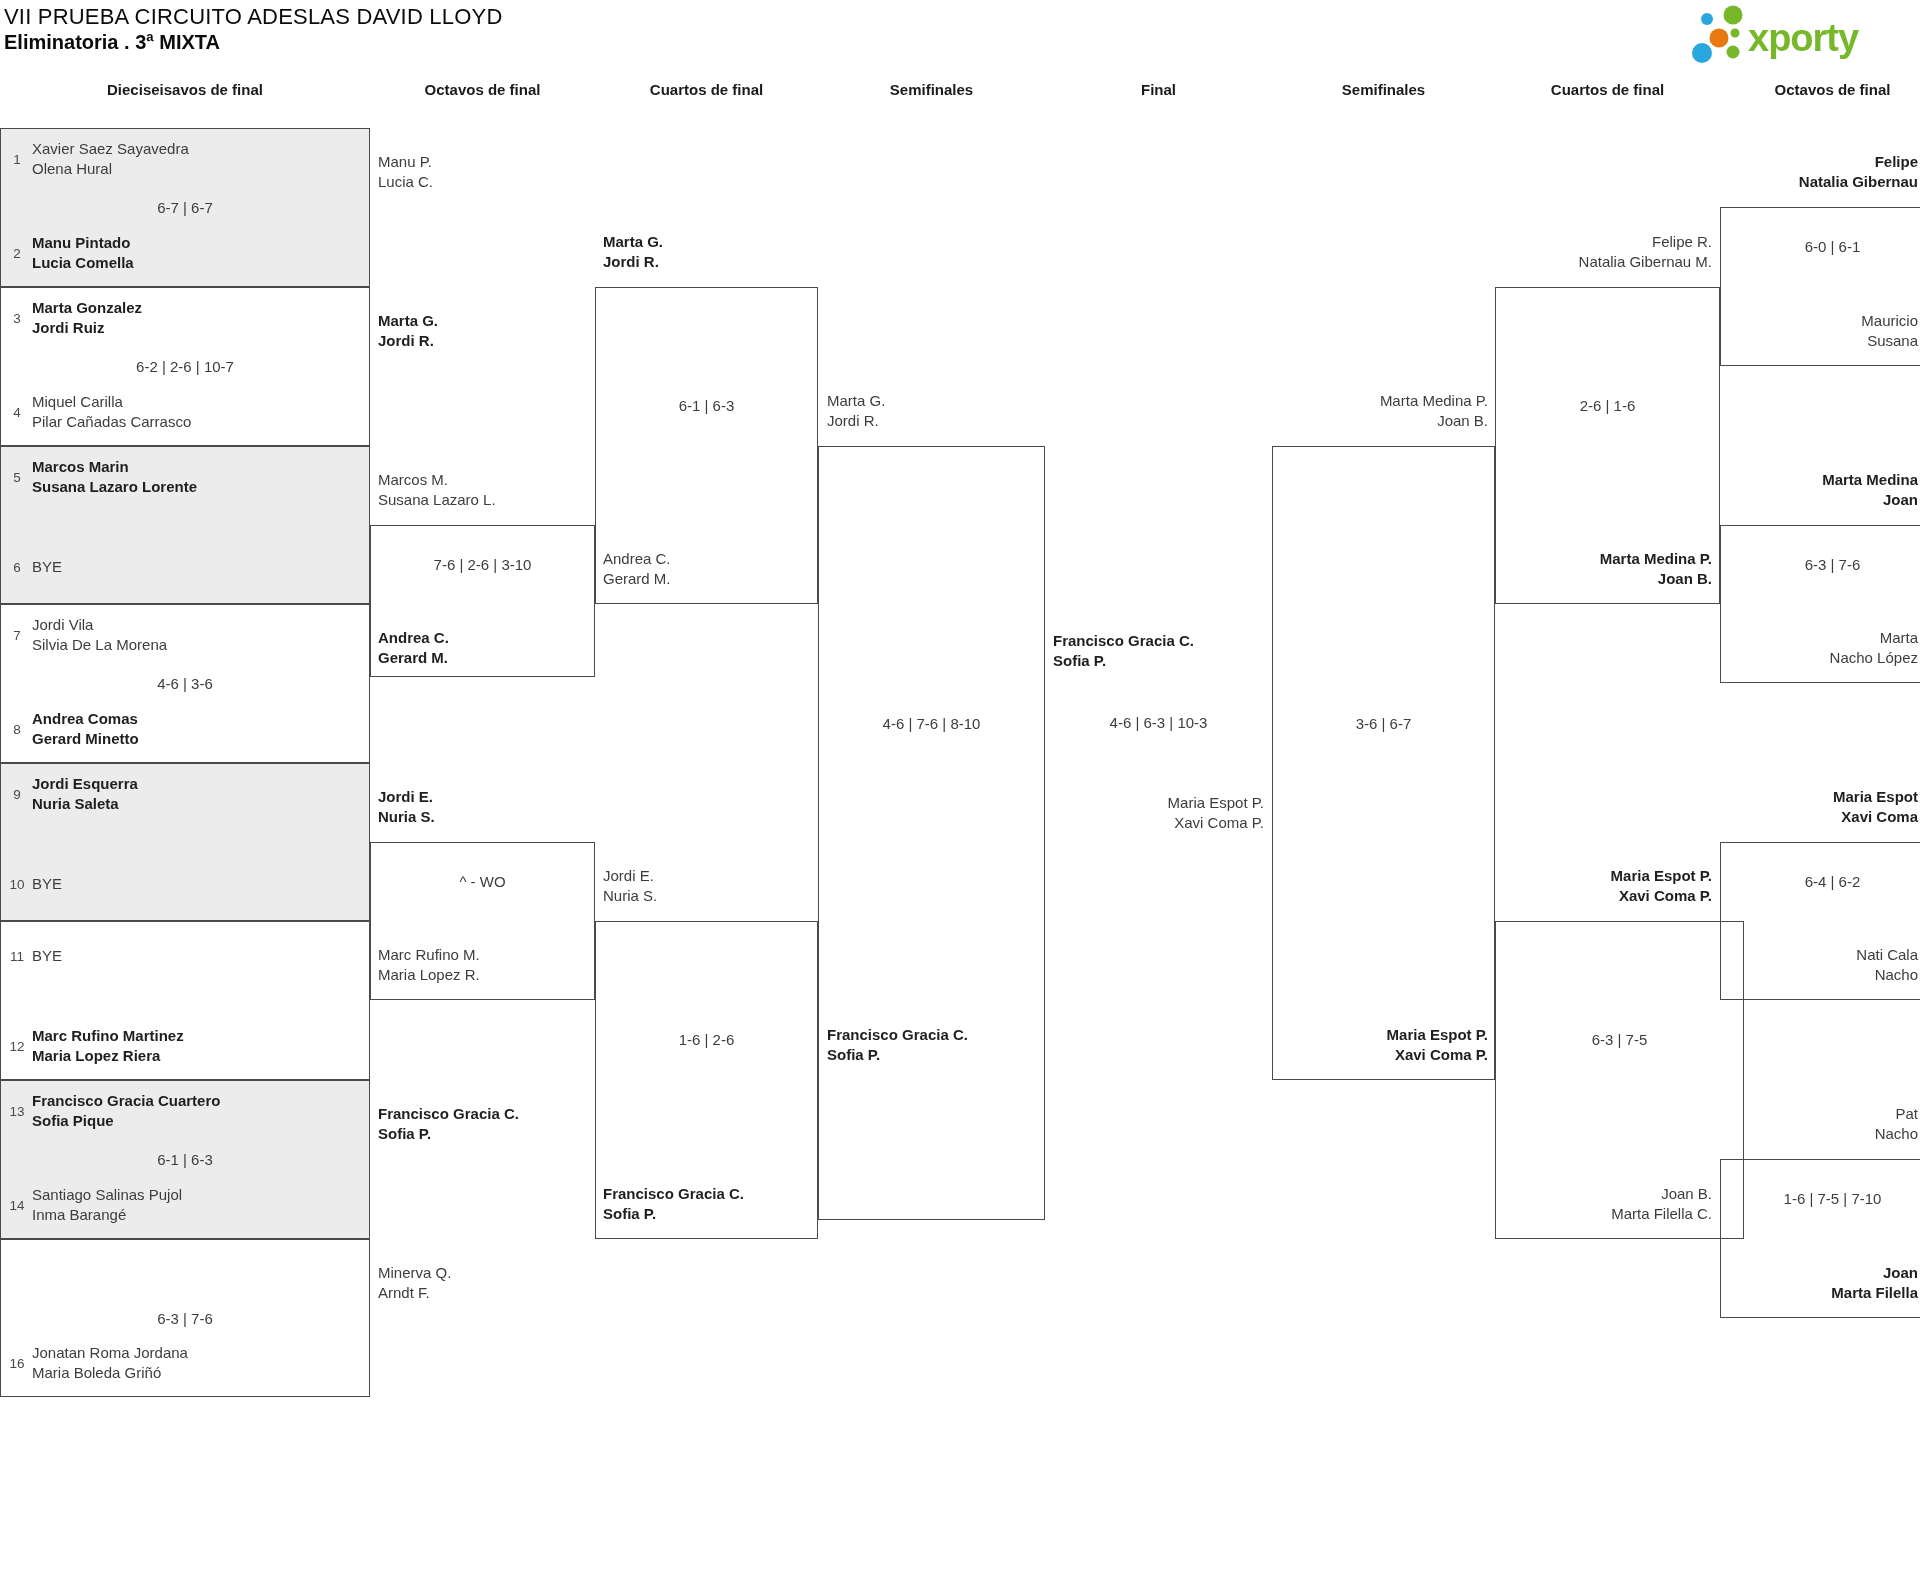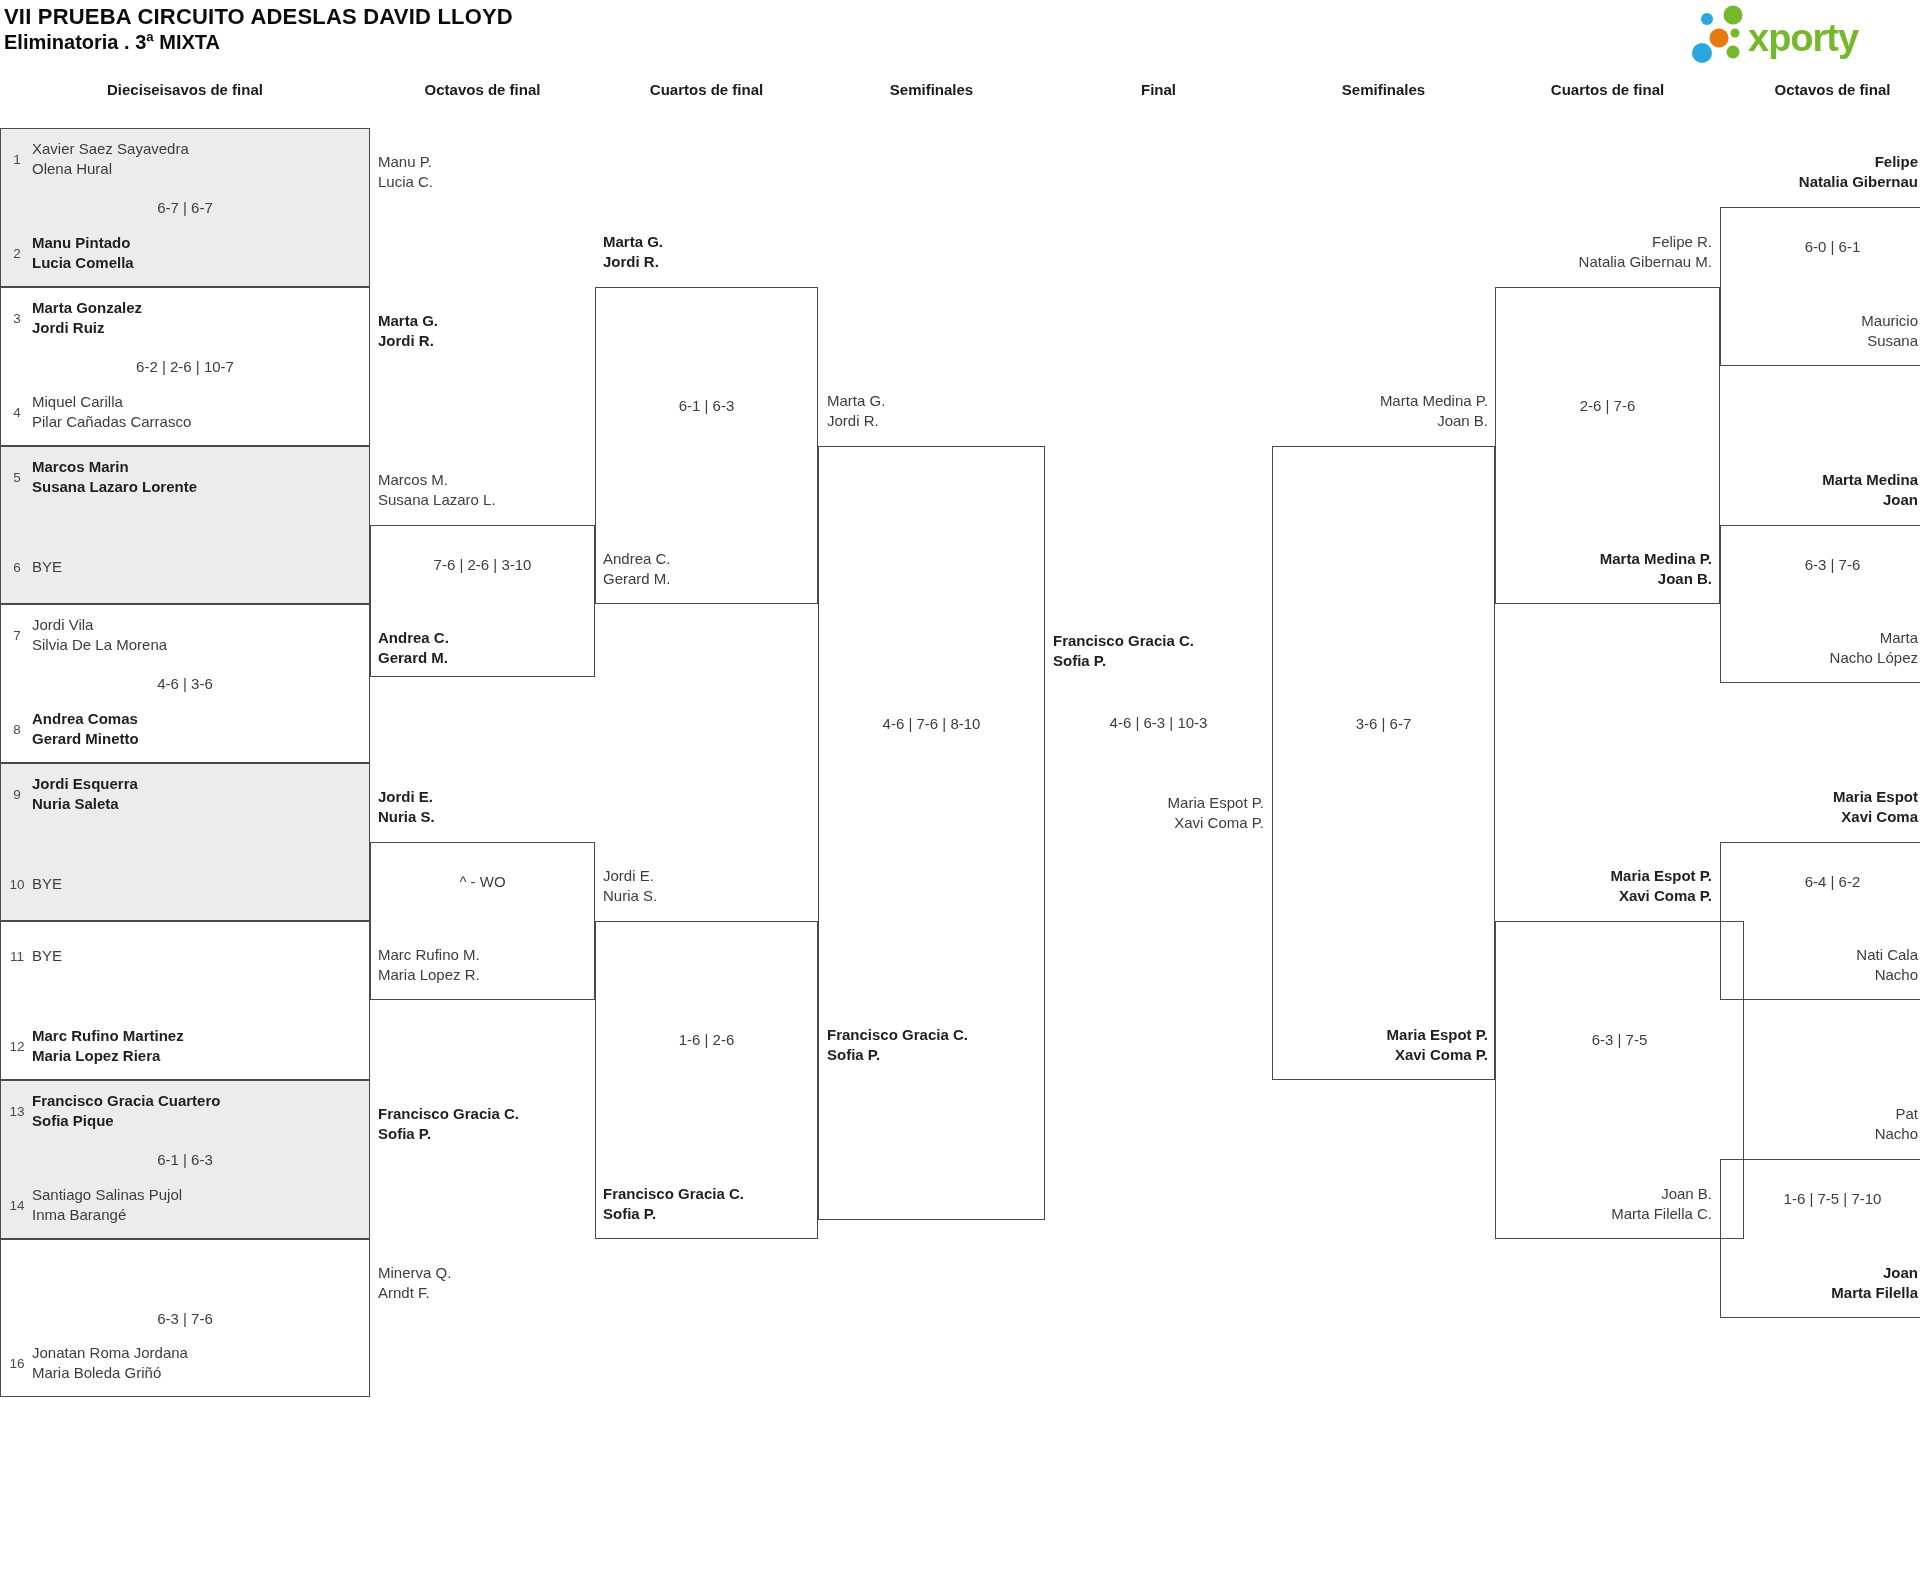--- a/index.html
+++ b/index.html
@@ -1,18 +1,18 @@
 <!DOCTYPE html>
 <html><head>
 <meta charset="utf-8">
 <style>
   html,body{margin:0;padding:0;background:#fff}
   .stage{position:relative;width:1920px;height:1572px;overflow:hidden;background:#fff;
          font-family:"Liberation Sans",sans-serif;-webkit-font-smoothing:antialiased}
-  .t1{position:absolute;left:4px;top:4px;font-size:22px;font-weight:700;color:#0b0b0b;letter-spacing:.2px}
+  .t1{position:absolute;left:4px;top:4px;font-size:22px;font-weight:400;color:#0b0b0b;letter-spacing:.2px}
   .t2{position:absolute;left:4px;top:31px;font-size:20px;font-weight:700;color:#0b0b0b}
   .hd{position:absolute;top:80px;height:20px;line-height:20px;text-align:center;
       font-size:15px;font-weight:700;color:#1b1b1b}
   .box{position:absolute;border:1px solid #4a4a4a;box-sizing:border-box;background:transparent}
   .shade{background:#ececec}
   .trow{position:absolute;left:7px;right:6px;display:flex;align-items:center;gap:6px}
   .trow.t{top:10px}.trow.b{bottom:13px}.trow.bt{top:24px}.trow.bb{bottom:26px}
   .seed{flex:0 0 18px;text-align:center;font-size:13.5px;color:#4a4a4a}
   .nm{font-size:15px;line-height:20px;color:#3d3d3d;white-space:pre-line}
   .msc{position:absolute;left:0;right:0;text-align:center;font-size:15px;color:#3d3d3d;line-height:22px}
@@ -164,21 +164,21 @@
   </div>
 
   <div class="box" style="left:818px;top:446px;width:227px;height:774px">
     <div class="msc" style="top:266px">4-6 | 7-6 | 8-10</div>
   </div>
   <div class="box" style="left:1272px;top:446px;width:223px;height:634px">
     <div class="msc" style="top:266px">3-6 | 6-7</div>
   </div>
 
   <div class="box" style="left:1495px;top:287px;width:225px;height:317px">
-    <div class="msc" style="top:107px">2-6 | 7-6</div>
+    <div class="msc" style="top:107px">2-6 | 1-6</div>
   </div>
   <div class="box" style="left:1495px;top:921px;width:249px;height:318px">
     <div class="msc" style="top:107px">6-3 | 7-5</div>
   </div>
 
   <div class="box" style="left:1720px;top:207px;width:230px;height:159px">
     <div class="msc" style="top:28px;right:5px">6-0 | 6-1</div>
   </div>
   <div class="box" style="left:1720px;top:525px;width:230px;height:158px">
     <div class="msc" style="top:28px;right:5px">6-3 | 7-6</div>

